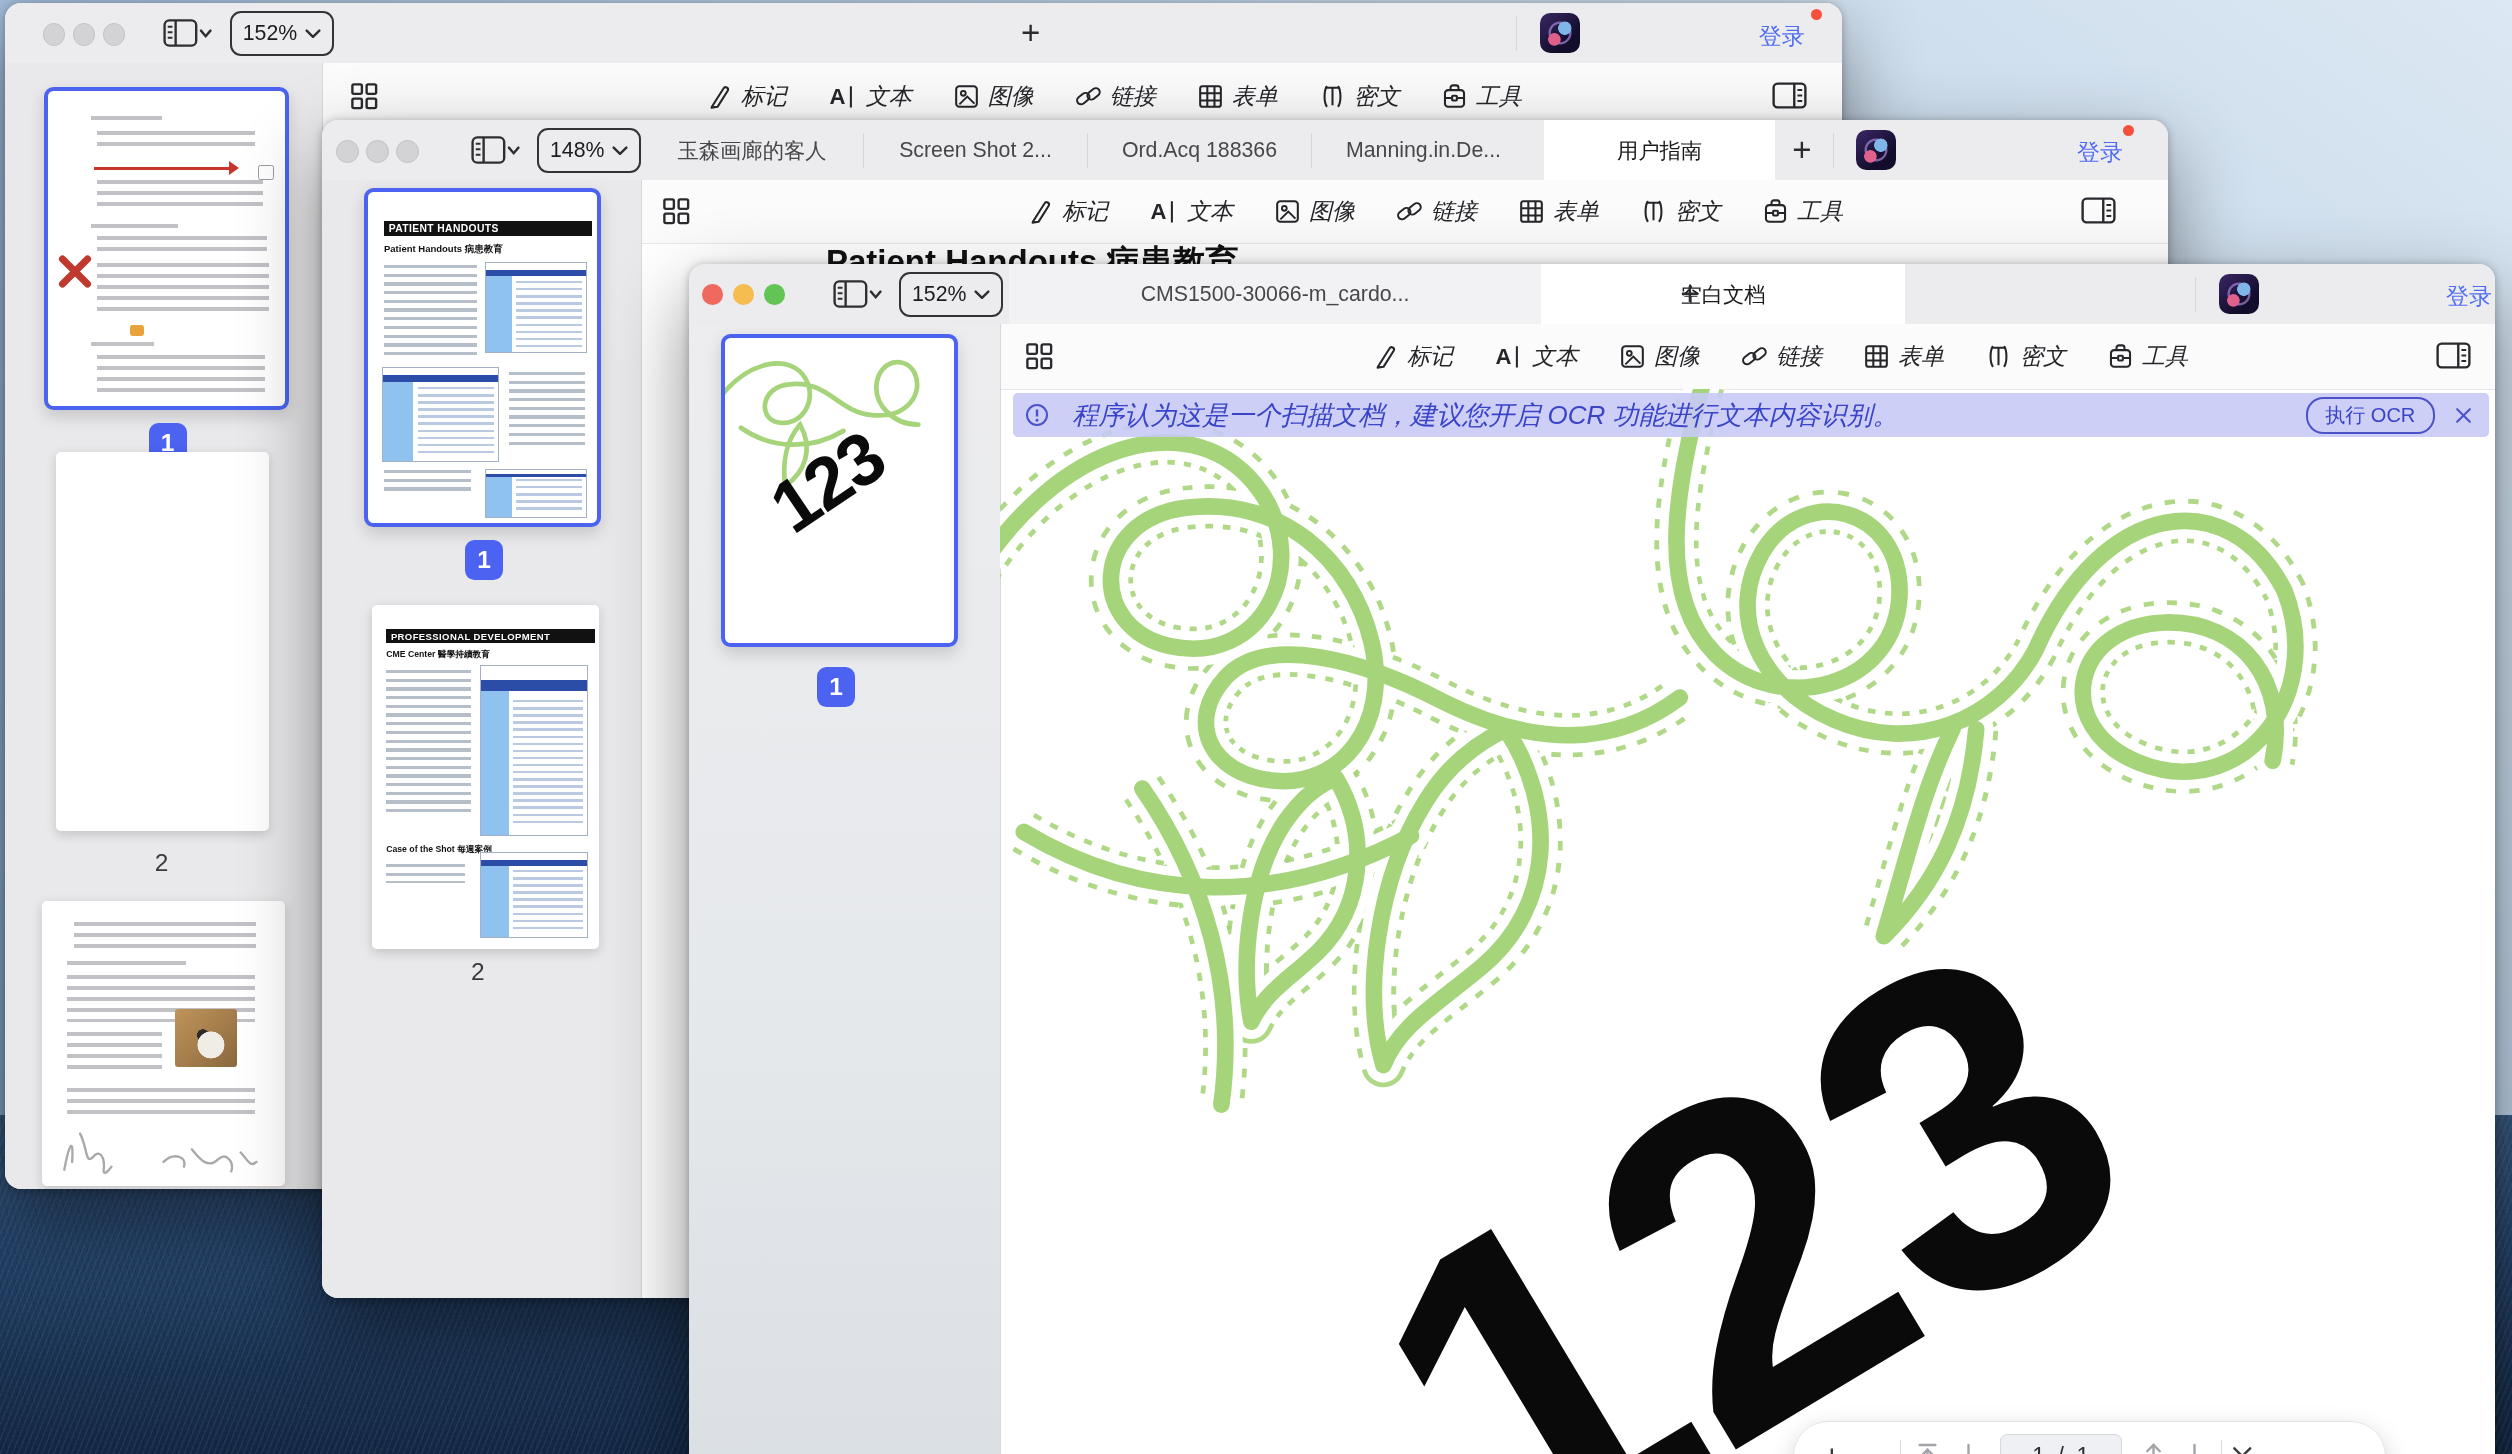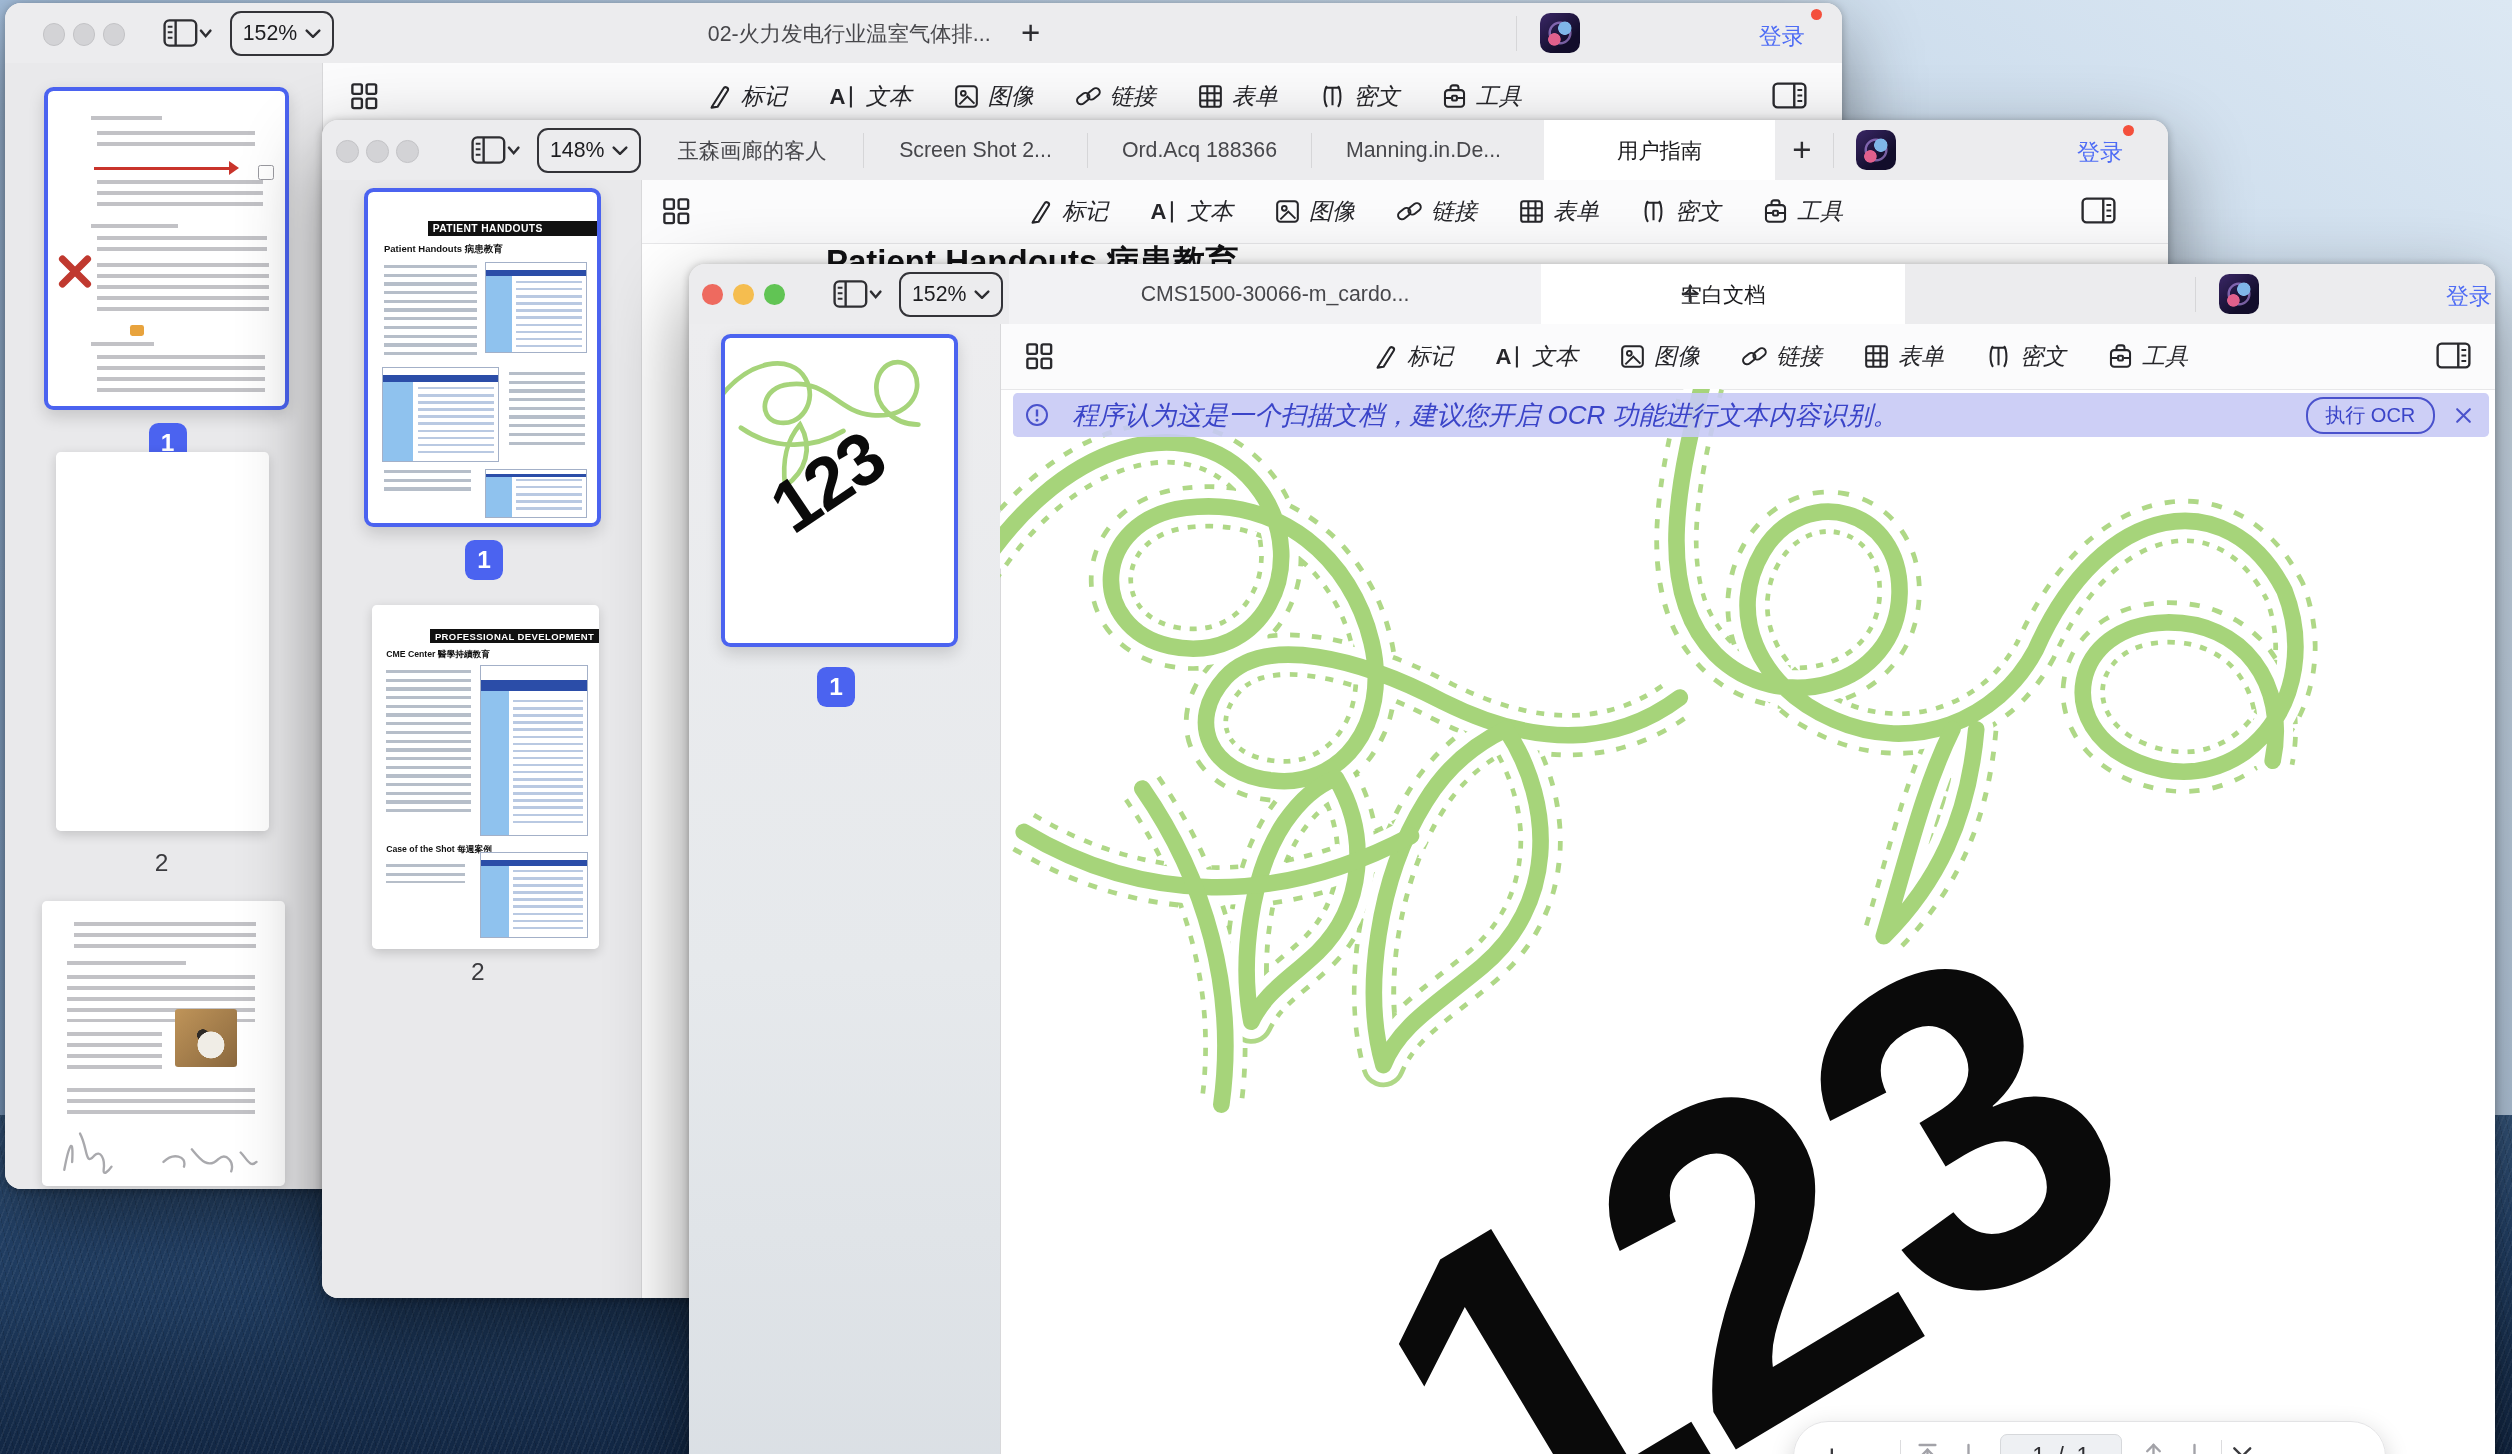--- a/index.html
+++ b/index.html
@@ -41,21 +41,21 @@
   .main{position:absolute;top:60px;bottom:0;background:#fff;}
   .thumb{position:absolute;background:#fff;overflow:hidden;}
   .sel{border:4px solid #4b63f0;border-radius:9.5px;box-shadow:0 6.3px 16px rgba(0,0,0,.15);}
   .card{border-radius:4.7px;box-shadow:0 3.2px 11px rgba(0,0,0,.16);}
   .badge{position:absolute;background:#4b63f0;color:#fff;border-radius:9.5px;display:flex;align-items:center;
        justify-content:center;font-size:24.5px;font-weight:600;width:38px;height:40px;}
   .pnum{position:absolute;font-size:24.5px;color:#3a3a3e;}
   .lines{position:absolute;background:repeating-linear-gradient(180deg,#c2c2c6 0 4px,transparent 4px 11px);}
   .lines2{position:absolute;background:repeating-linear-gradient(180deg,#b6bec9 0 3.2px,transparent 3.2px 8.7px);}
   .mhead{position:absolute;background:#111;color:#fff;font-weight:700;font-size:10.3px;display:flex;
-       align-items:center;padding:0 4.7px;letter-spacing:0.4px;white-space:nowrap;overflow:hidden;margin-left:44px;}
+       align-items:center;padding:0 4.7px;letter-spacing:0.4px;white-space:nowrap;overflow:hidden;}
   .mtitle{position:absolute;font-size:9.5px;font-weight:700;color:#111;white-space:nowrap;}
   .shot{position:absolute;background:#fff;border:0.8px solid #a3b0c8;}
   .shot i{position:absolute;display:block;}
   .shot .st{left:0;right:0;top:8%;height:7%;background:#2b4da8;}
   .shot .sl{left:0;top:15%;width:26%;bottom:0;background:#8fc2ee;}
   .shot .sb{left:30%;right:4%;top:20%;bottom:6%;background:repeating-linear-gradient(180deg,#b9c9e2 0 2.4px,transparent 2.4px 7.1px);}
   .ocrbar{position:absolute;background:rgba(200,202,245,.9);border-radius:4.7px;display:flex;align-items:center;z-index:5;}
   .ocrtext{font-size:26px;color:#3a44c8;margin-left:23px;font-style:italic;}
   .ocrbtn{margin-left:auto;height:33px;border:2px solid #4a52cc;border-radius:17.4px;display:flex;align-items:center;
        padding:0 17.4px;font-size:20px;color:#3a44c8;}
@@ -89,23 +89,20 @@
           <line x1="6" y1="19" x2="12" y2="19" stroke="#2e2e32" stroke-width="2.5"></line>
           <line x1="6" y1="26" x2="12" y2="26" stroke="#2e2e32" stroke-width="2.5"></line>
           <polyline points="48,17 54,24 60,17" fill="none" stroke="#2e2e32" stroke-width="3" stroke-linecap="round"></polyline>
         </svg>
     </span>
     <div class="zoombox" style="left:225px;">
       <span>152%</span>
       <svg width="16" height="9.5" viewBox="0 0 20 12">
           <polyline points="2,2 10,10 18,2" fill="none" stroke="#2e2e32" stroke-width="3" stroke-linecap="round"></polyline>
         </svg>
-    </div>
-    <div class="tab" style="left:672px;width:345px;">
-      <span>02-火力发电行业温室气体排...</span>
     </div>
     <span class="plusbtn" style="left:1010px;">+</span>
     <span class="vsep" style="left:1511px;"></span>
     <span class="avatar" style="left:1535px;"></span>
     <span class="login" style="left:1754px;">登录</span>
     <span class="reddot" style="left:1806px;top:6.3px;"></span>
   </div>
   <div class="main" style="left:317px;right:0;"></div>
   <div class="toolrow" style="left:317px;right:0;top:60px;height:66px;">
     <span class="iconbtn" style="left:28.5px;top:19px;">

